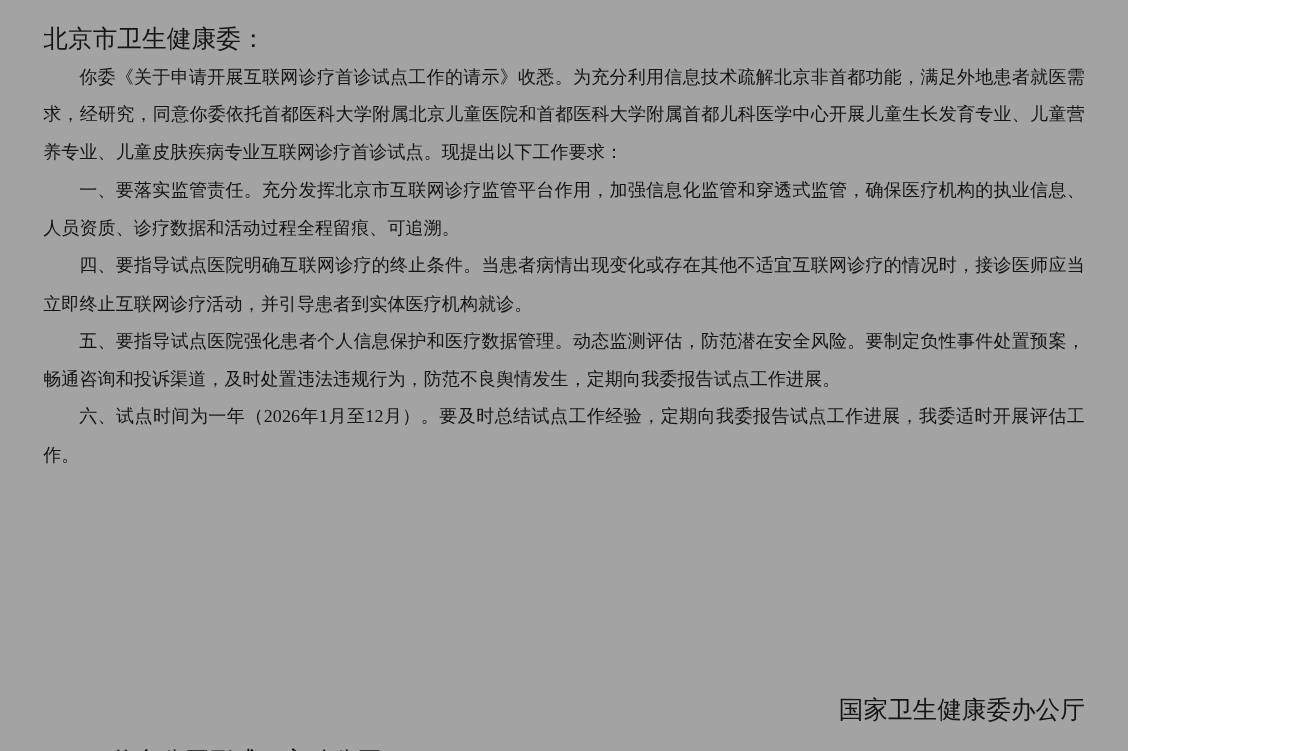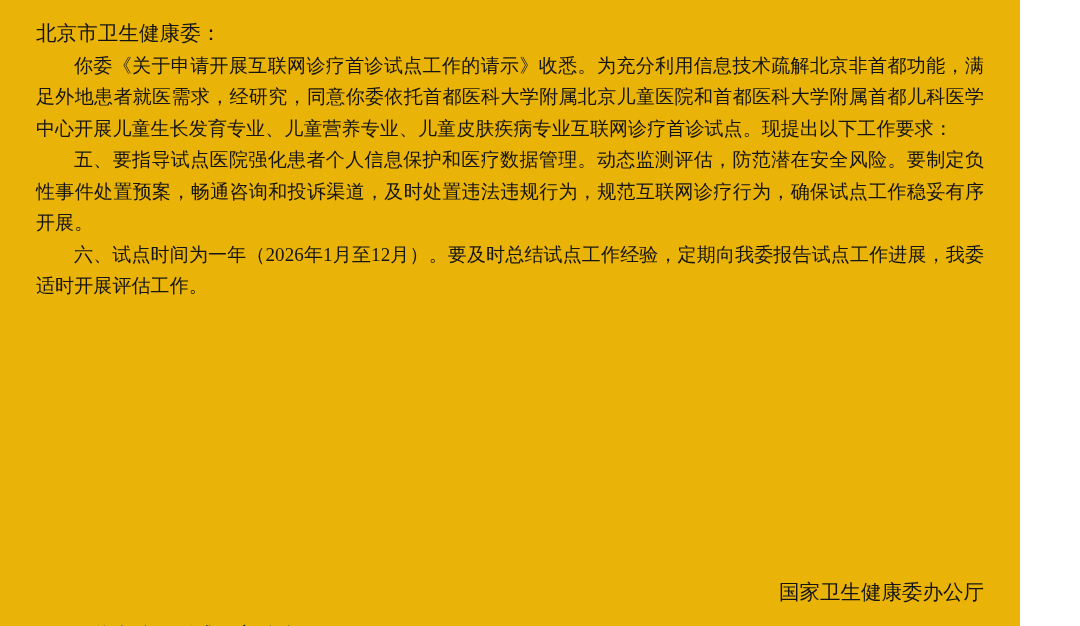--- a/index.html
+++ b/index.html
@@ -9,43 +9,43 @@
   }
   body {
     width: 1080px;
     height: 626px;
     overflow: hidden;
     font-family: "Liberation Serif", "DejaVu Serif", serif;
     color: #1a1a1a;
   }
   .page {
     position: relative;
-    width: 1020px;
+    width: 940px;
     height: 626px;
     box-sizing: border-box;
     padding: 18px 36px 0 36px;
-    background: #eab308;
+    background: #a3a3a3;
   }
   .doc-body {
     font-size: 20.5px;
     line-height: 31.5px;
     letter-spacing: 0.1px;
     text-align: justify;
     text-justify: inter-ideograph;
     color: #141414;
   }
   .addressee {
     margin: 0 0 0 0;
     font-size: 20.5px;
     line-height: 31.5px;
   }
   .para {
     margin: 0;
     text-indent: 2em;
-    font-size: 19px;
+    font-size: 15px;
     line-height: 31.5px;
     font-family: Liberation Serif, serif;
   }
   .signature-block {
     position: absolute;
     right: 36px;
     bottom: 18px;
     text-align: center;
     font-size: 20.5px;
     line-height: 31.5px;
@@ -66,21 +66,23 @@
     height: 12px;
   }
 </style>
 </head>
 <body>
 
 <div class="page">
   <div class="doc-body">
     <p class="addressee">北京市卫生健康委：</p>
     <p class="para">你委《关于申请开展互联网诊疗首诊试点工作的请示》收悉。为充分利用信息技术疏解北京非首都功能，满足外地患者就医需求，经研究，同意你委依托首都医科大学附属北京儿童医院和首都医科大学附属首都儿科医学中心开展儿童生长发育专业、儿童营养专业、儿童皮肤疾病专业互联网诊疗首诊试点。现提出以下工作要求：</p>
-    <p class="para">五、要指导试点医院强化患者个人信息保护和医疗数据管理。动态监测评估，防范潜在安全风险。要制定负性事件处置预案，畅通咨询和投诉渠道，及时处置违法违规行为，规范互联网诊疗行为，确保试点工作稳妥有序开展。</p>
+    <p class="para">一、要落实监管责任。充分发挥北京市互联网诊疗监管平台作用，加强信息化监管和穿透式监管，确保医疗机构的执业信息、人员资质、诊疗数据和活动过程全程留痕、可追溯。</p>
+    <p class="para">四、要指导试点医院明确互联网诊疗的终止条件。当患者病情出现变化或存在其他不适宜互联网诊疗的情况时，接诊医师应当立即终止互联网诊疗活动，并引导患者到实体医疗机构就诊。</p>
+    <p class="para">五、要指导试点医院强化患者个人信息保护和医疗数据管理。动态监测评估，防范潜在安全风险。要制定负性事件处置预案，畅通咨询和投诉渠道，及时处置违法违规行为，防范不良舆情发生，定期向我委报告试点工作进展。</p>
     <p class="para">六、试点时间为一年（2026年1月至12月）。要及时总结试点工作经验，定期向我委报告试点工作进展，我委适时开展评估工作。</p>
   </div>
 
   <div class="signature-block">
     <span class="sig-line">国家卫生健康委办公厅</span>
   </div>
 
   <div class="footer-cut">（信息公开形式：主动公开）</div>
 </div>
 

